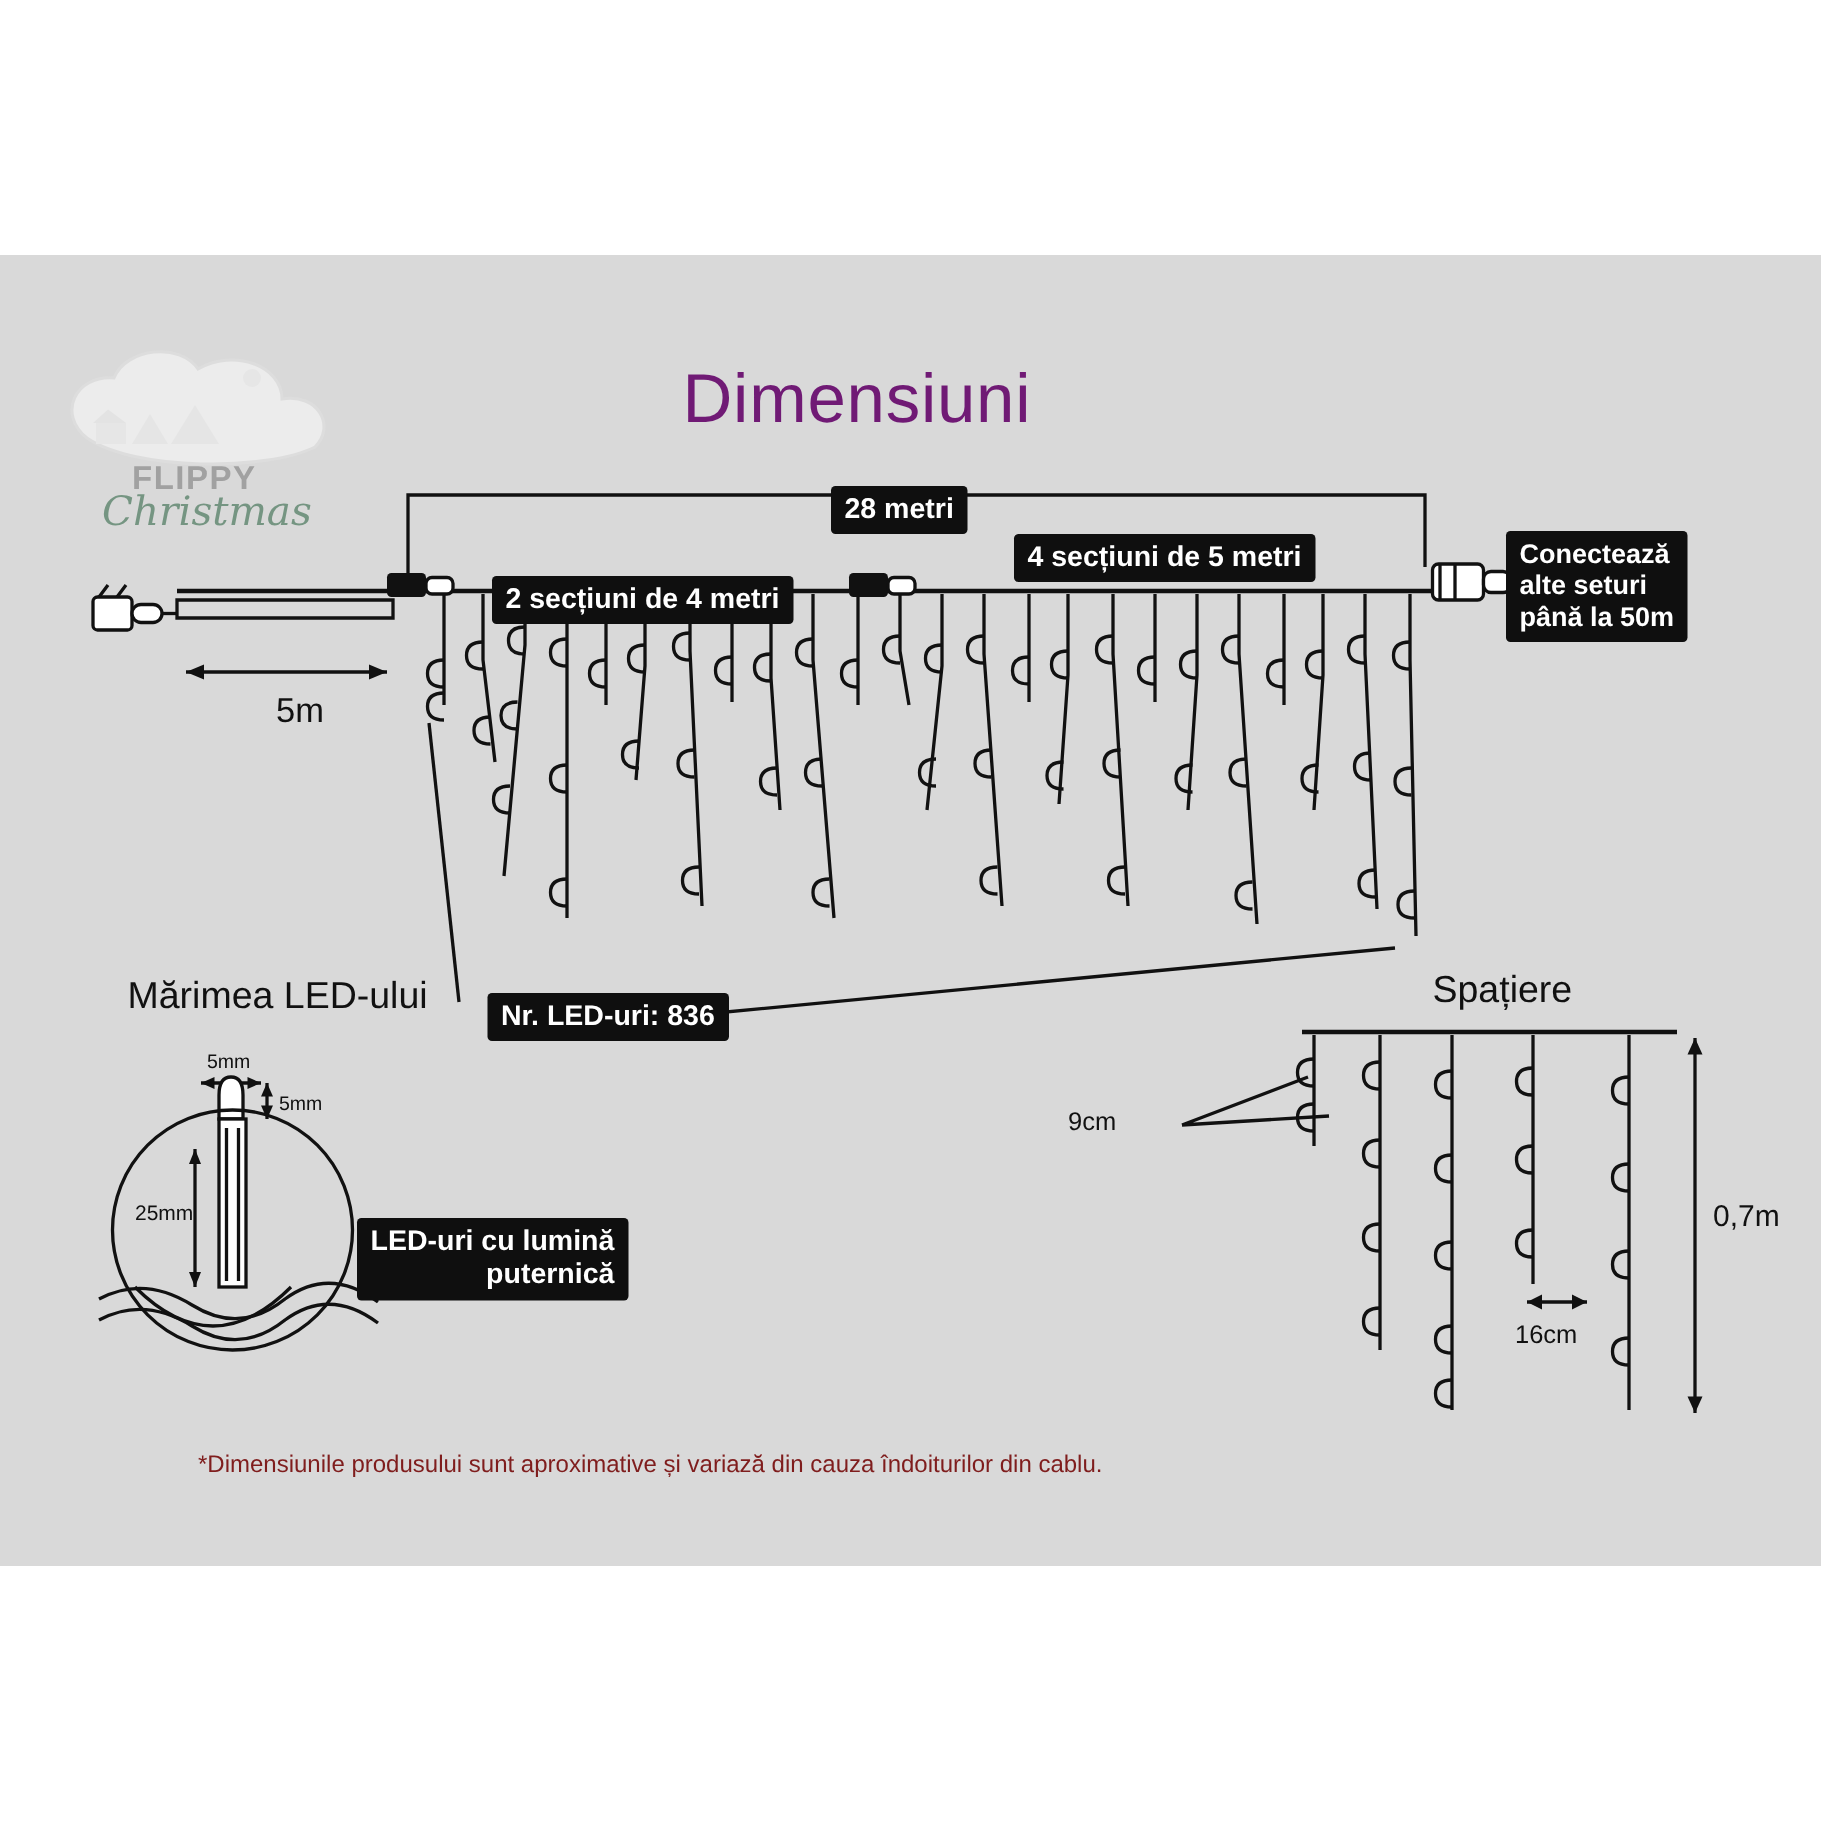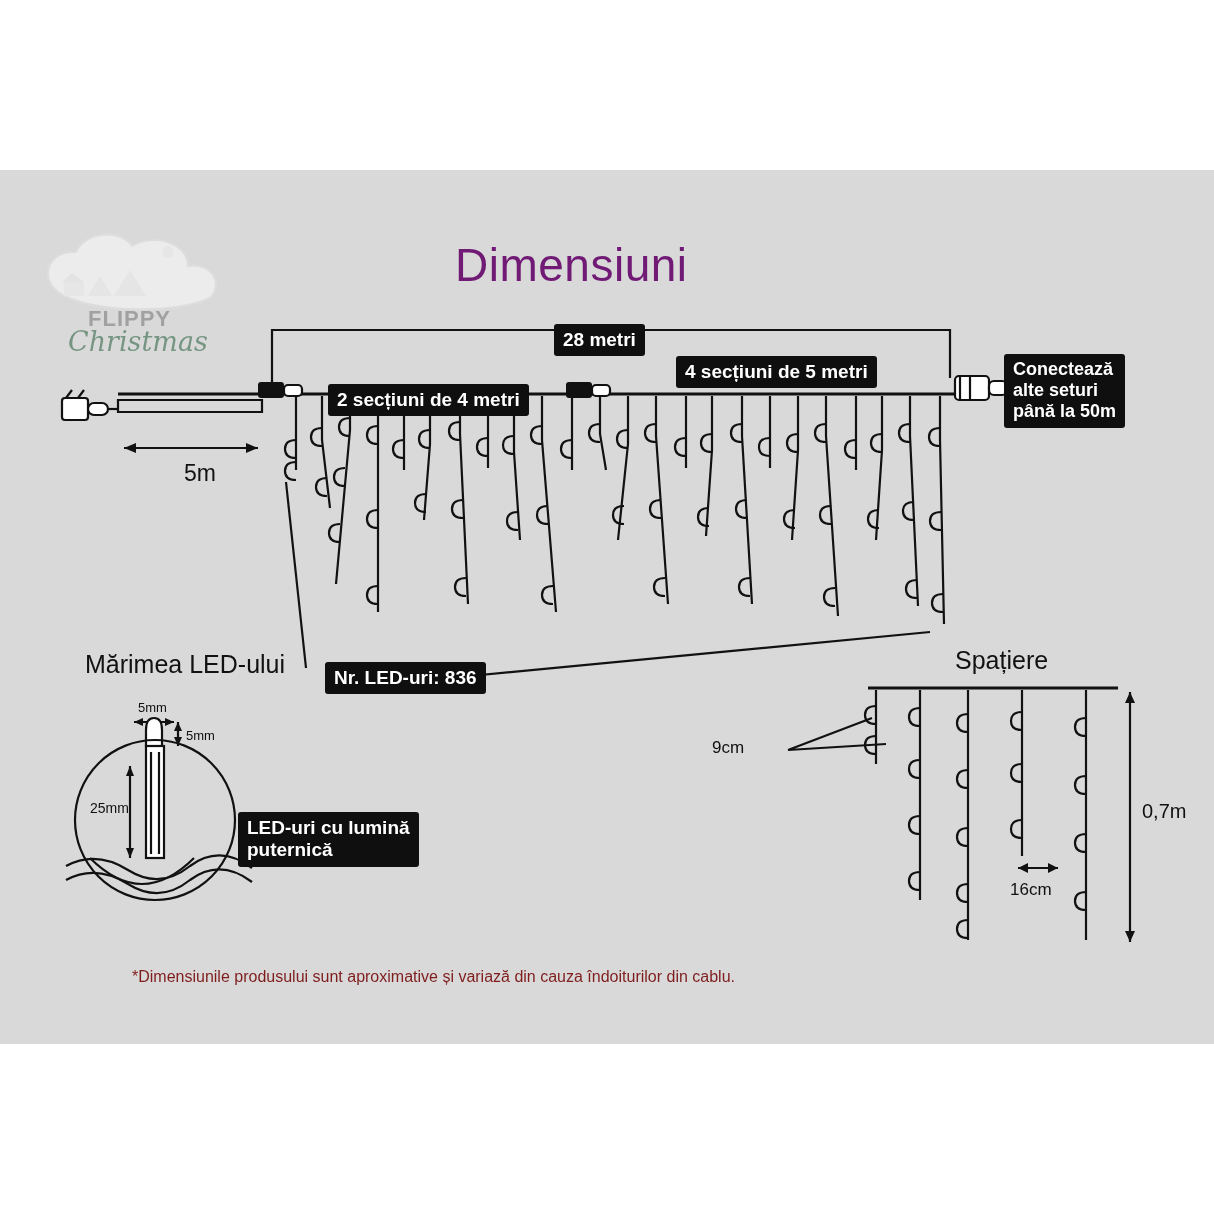--- a/index.html
+++ b/index.html
@@ -292,21 +292,21 @@
 alte seturi
 până la 50m</div>
   <div class="lbl" style="left:325px;top:662px;font-size:19px;">Nr. LED-uri: 836</div>
 
   <div class="plain" style="left:172px;top:460px;font-size:23px;margin-left:12px;">5m</div>
 
   <div class="plain" style="left:57px;top:650px;font-size:25px;margin-left:28px;">Mărimea LED-ului</div>
   <div class="plain" style="left:138px;top:700px;font-size:13px;">5mm</div>
   <div class="plain" style="left:186px;top:728px;font-size:13px;">5mm</div>
   <div class="plain" style="left:90px;top:800px;font-size:14px;">25mm</div>
-  <div class="lbl" style="left:238px;top:812px;font-size:19px;text-align:left;">LED-uri cu lumină
+  <div class="lbl" style="left:238px;top:812px;font-size:19px;text-align:right;">LED-uri cu lumină
 puternică</div>
 
   <div class="plain" style="left:955px;top:646px;font-size:25px;">Spațiere</div>
   <div class="plain" style="left:712px;top:738px;font-size:17px;">9cm</div>
   <div class="plain" style="left:1010px;top:880px;font-size:17px;">16cm</div>
   <div class="plain" style="left:1142px;top:800px;font-size:20px;">0,7m</div>
 
   <div class="foot" style="left:132px;top:968px;">*Dimensiunile produsului sunt aproximative și variază din cauza îndoiturilor din cablu.</div>
 </div>
 

